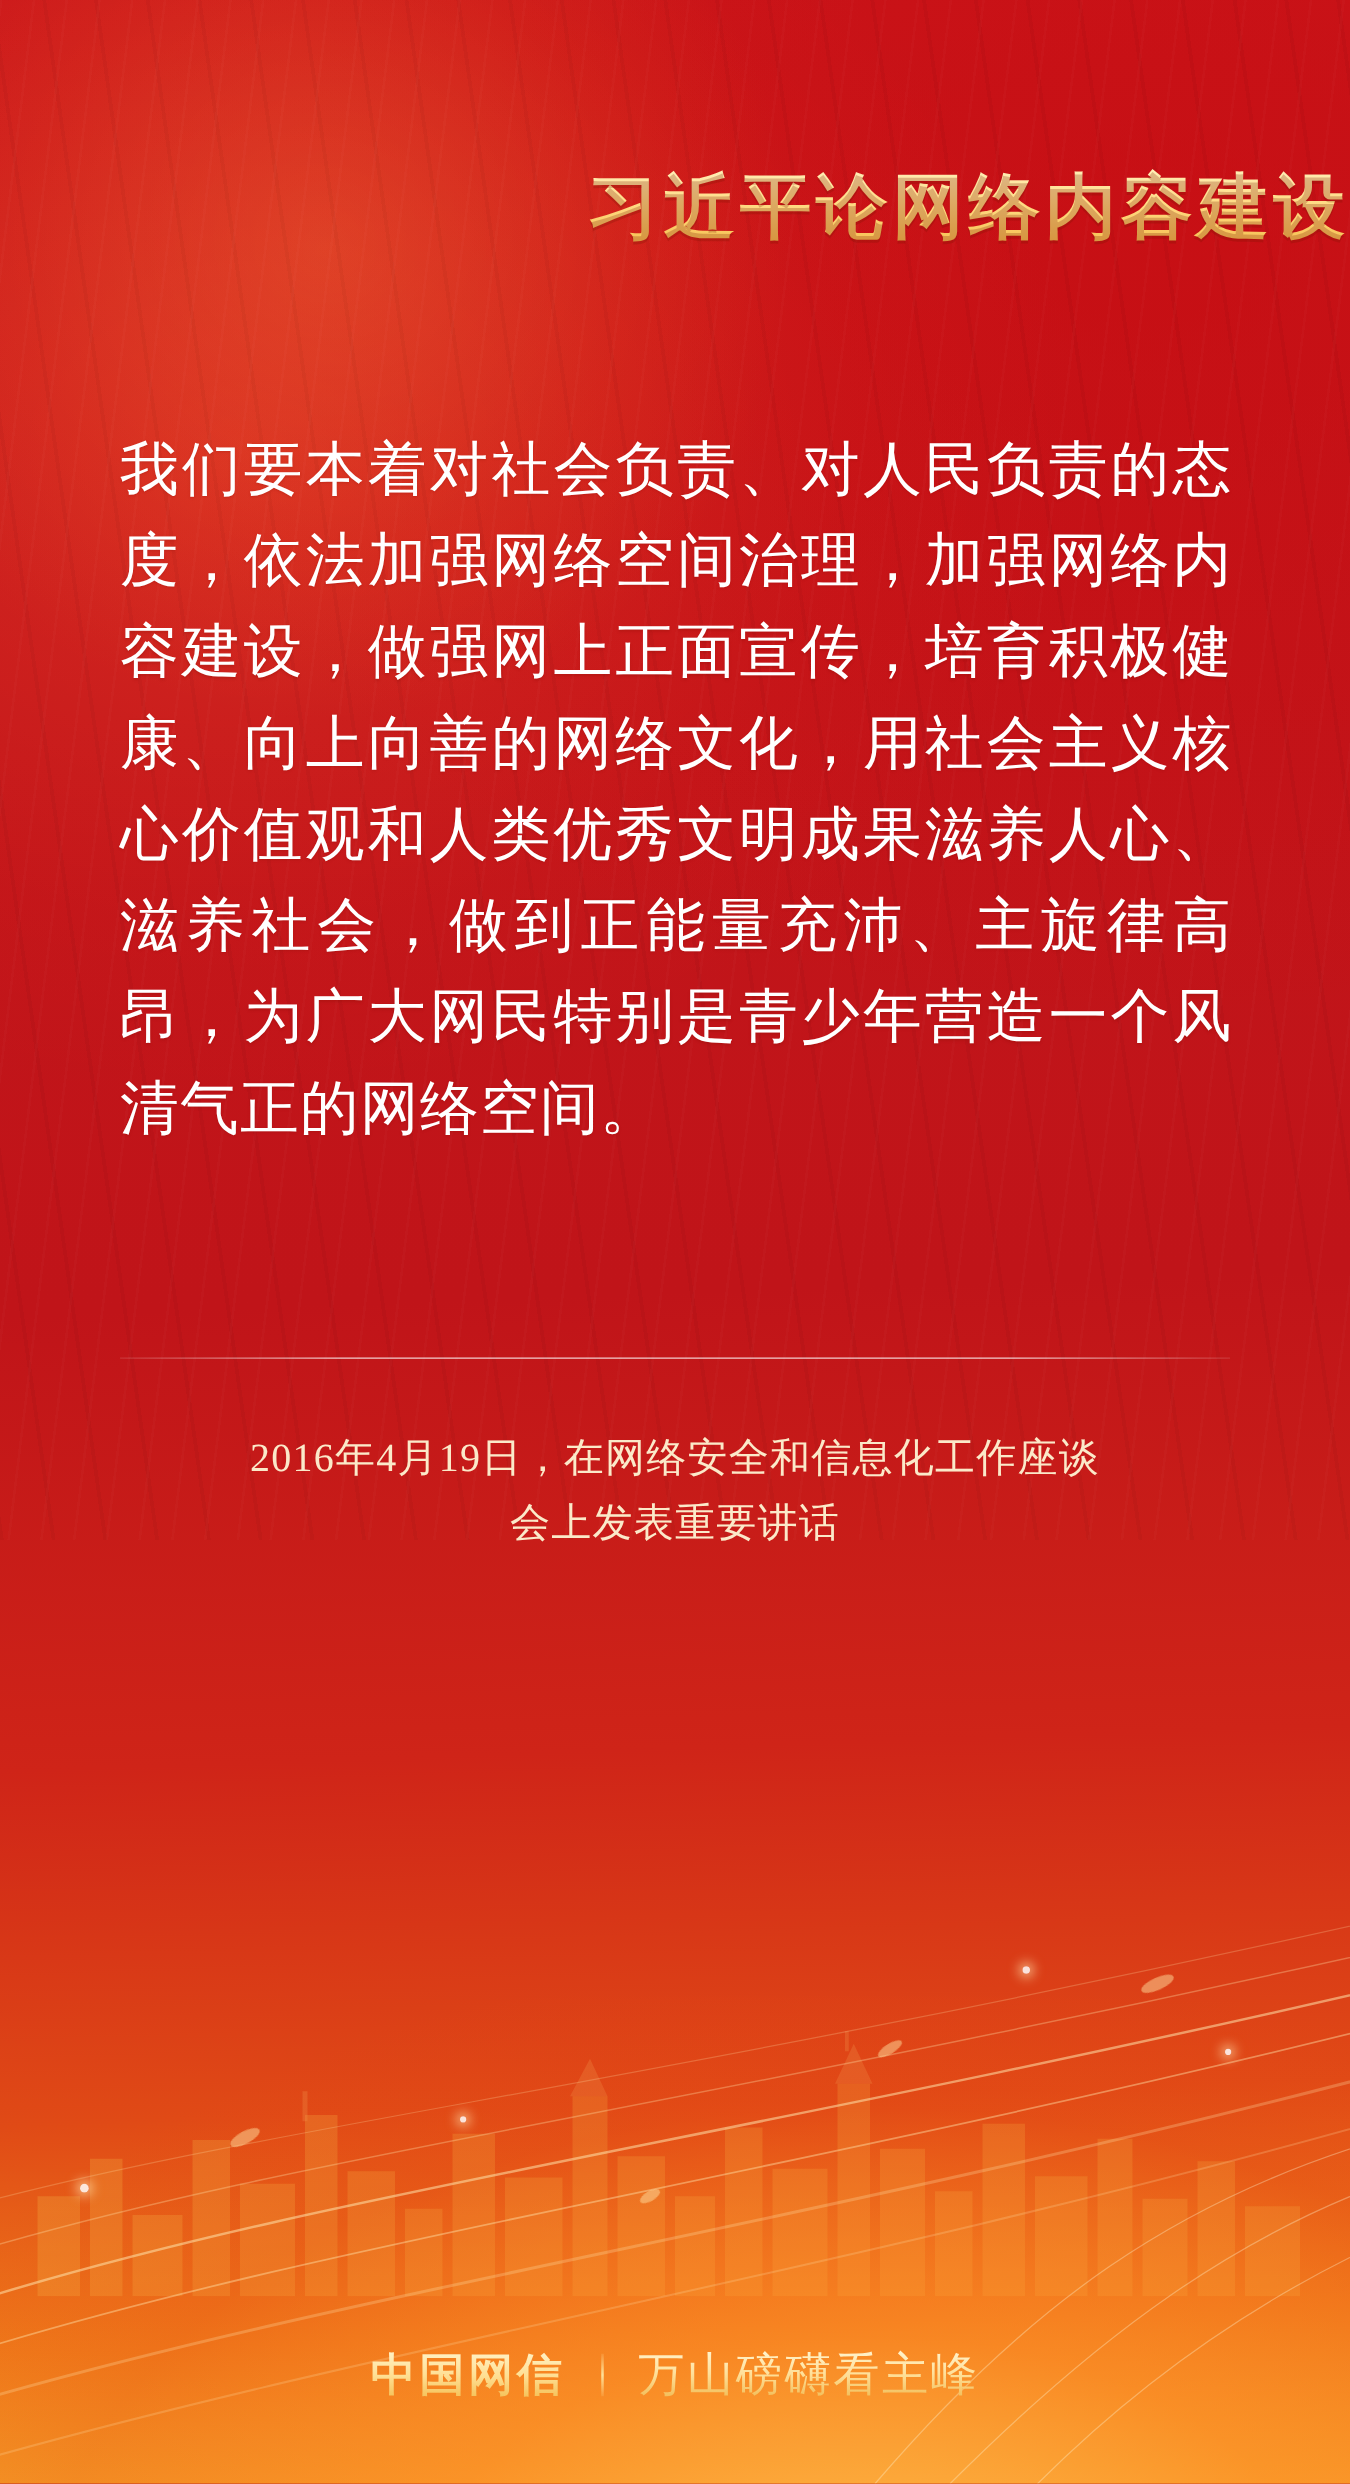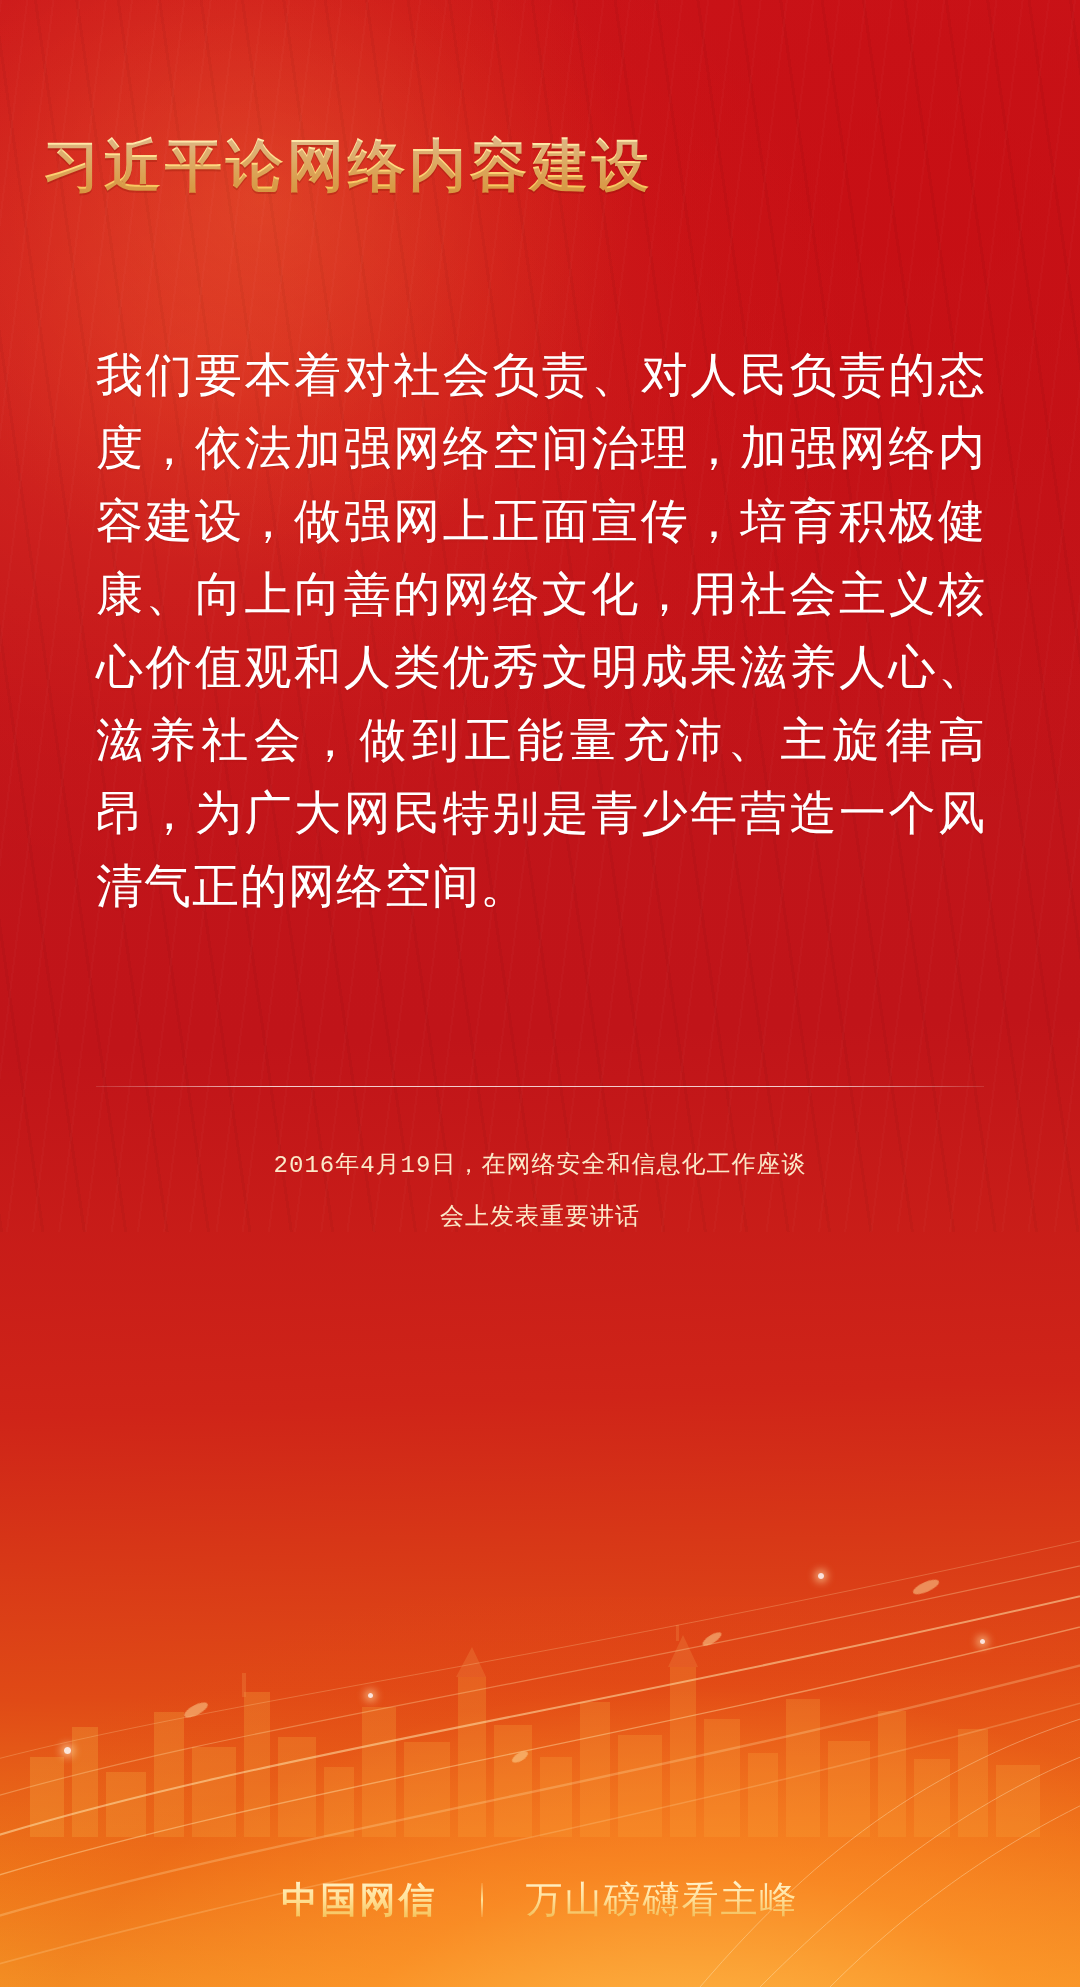--- a/index.html
+++ b/index.html
@@ -39,21 +39,21 @@
     width: 760px; height: 760px;
     background: radial-gradient(circle, rgba(255,140,60,0.30) 0%, rgba(255,120,40,0.10) 45%, rgba(255,120,40,0) 70%);
     pointer-events: none;
   }
 
   
   .title {
     position: absolute;
     top: 128px;
     left: 0; right: 0;
-    text-align: left;
+    text-align: right;
     font-family: "DejaVu Sans", "Liberation Sans", sans-serif;
     font-weight: bold;
     font-size: 57px;
     letter-spacing: 4px;
     color: #ffdf8e;
     background: linear-gradient(180deg, #fff3c4 0%, #ffdb84 45%, #f4b843 100%);
     -webkit-background-clip: text;
     background-clip: text;
     -webkit-text-fill-color: transparent;
     text-shadow: 0 2px 0 rgba(120, 20, 0, 0.25);
@@ -87,22 +87,22 @@
   }
 
   
   .source {
     position: absolute;
     top: 1140px;
     left: 96px;
     width: 888px;
     text-align: center;
     color: #fbe9c9;
-    font-family: Liberation Mono, monospace;
-    font-size: 24px;
+    font-family: Liberation Serif, serif;
+    font-size: 32px;
     line-height: 52px;
     letter-spacing: 1px;
   }
 
   
   .bottom-scene {
     position: absolute;
     left: 0; right: 0; bottom: 0;
     height: 700px;
     overflow: hidden;
@@ -133,21 +133,21 @@
   }
 
   
   .footer {
     position: absolute;
     left: 0; right: 0;
     bottom: 62px;
     display: flex;
     align-items: center;
     justify-content: center;
-    gap: 43px;
+    gap: 28px;
   }
   .footer-brand {
     font-family: "DejaVu Sans", "Liberation Sans", sans-serif;
     font-weight: bold;
     font-size: 36px;
     letter-spacing: 3px;
     color: #ffe9a8;
     background: linear-gradient(180deg, #fff6d2 0%, #ffdf93 50%, #f0b642 100%);
     -webkit-background-clip: text;
     background-clip: text;

